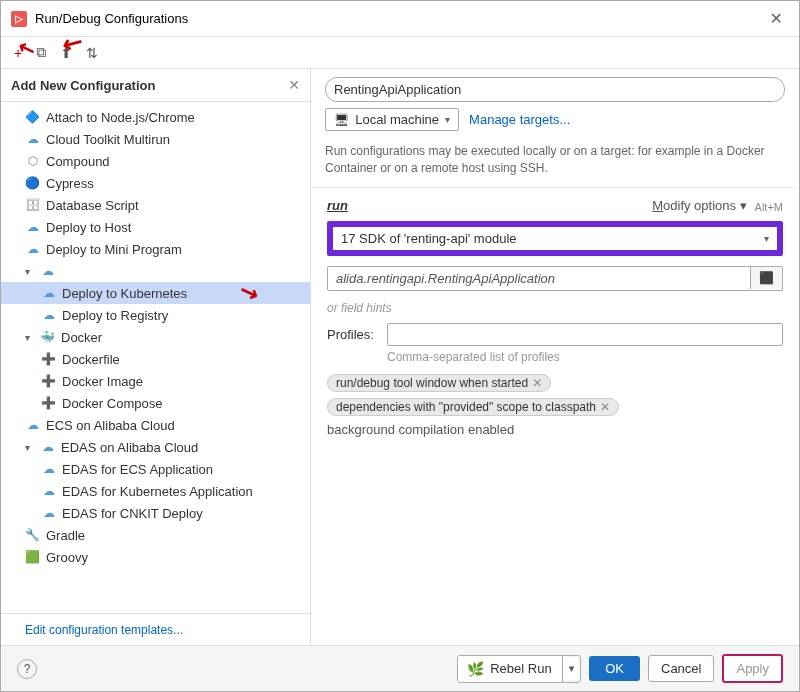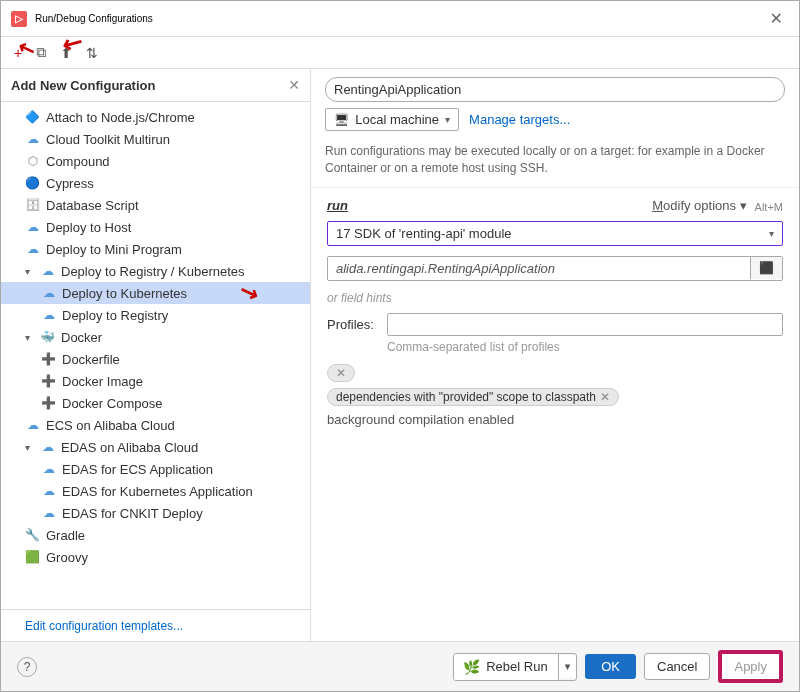--- a/index.html
+++ b/index.html
@@ -42,21 +42,21 @@
       background: #e55;
       border-radius: 2px;
       display: flex;
       align-items: center;
       justify-content: center;
       color: #fff;
       font-size: 10px;
       font-weight: bold;
     }
     .title-text {
-      font-size: 10px;
+      font-size: 13px;
       font-weight: normal;
       color: #000;
     }
     .title-close {
       cursor: pointer;
       font-size: 16px;
       color: #666;
       background: none;
       border: none;
       padding: 2px 6px;
@@ -257,21 +257,21 @@
       color: #555;
       font-size: 13px;
       cursor: pointer;
       font-weight: normal;
     }
     .modify-options .underline-m { text-decoration: underline; }
     .sdk-dropdown {
       display: flex;
       align-items: center;
       justify-content: space-between;
-      border: 1px solid #6d28d9;
+      border: 6px solid #6d28d9;
       border-radius: 2px;
       padding: 4px 8px;
       margin-bottom: 10px;
       cursor: pointer;
       background: #fff;
       font-size: 13px;
       color: #333;
     }
     .main-class-row {
       display: flex;
@@ -431,21 +431,21 @@
       color: #333;
       border: 1px solid #aaa;
       padding: 5px 12px;
       border-radius: 3px;
       cursor: pointer;
       font-size: 13px;
     }
     .apply-btn {
       background: #fff;
       color: #999;
-      border: 4px solid #be185d;
+      border: 2px solid #be185d;
       padding: 5px 12px;
       border-radius: 3px;
       cursor: pointer;
       font-size: 13px;
     }
     
     .tree-container::-webkit-scrollbar,
     .right-scroll::-webkit-scrollbar {
       width: 6px;
     }
@@ -525,21 +525,20 @@
           <span>Deploy to Host</span>
         </div>
         <div class="tree-item indent-1">
           <span class="item-icon" style="color:#5599dd;">☁</span>
           <span>Deploy to Mini Program</span>
         </div>
 
         <div class="tree-item indent-1 group-header">
           <span class="expand-arrow">▾</span>
           <span class="item-icon" style="color:#5599dd;">☁</span>
-          <span>Deploy to Registry / Kubernetes</span>
         </div>
         <div class="tree-item indent-2 selected">
           <span class="item-icon" style="color:#5599dd;">☁</span>
           <span>Deploy to Kubernetes</span>
         </div>
         <div class="tree-item indent-2">
           <span class="item-icon" style="color:#5599dd;">☁</span>
           <span>Deploy to Registry</span>
         </div>
 
@@ -643,20 +642,21 @@
         <div class="field-hint">or field hints</div>
 
         <div class="profiles-row">
           <span class="profiles-label">Profiles:</span>
           <input class="profiles-input" type="text" style="">
         </div>
         <div class="profiles-hint">Comma-separated list of profiles</div>
 
         <div class="tag-row">
           <div class="tag">
+            <span>run/debug tool window when started</span>
             <span class="tag-close">✕</span>
           </div>
         </div>
         <div class="tag-row">
           <div class="tag">
             <span>dependencies with "provided" scope to classpath</span>
             <span class="tag-close">✕</span>
           </div>
         </div>
 

